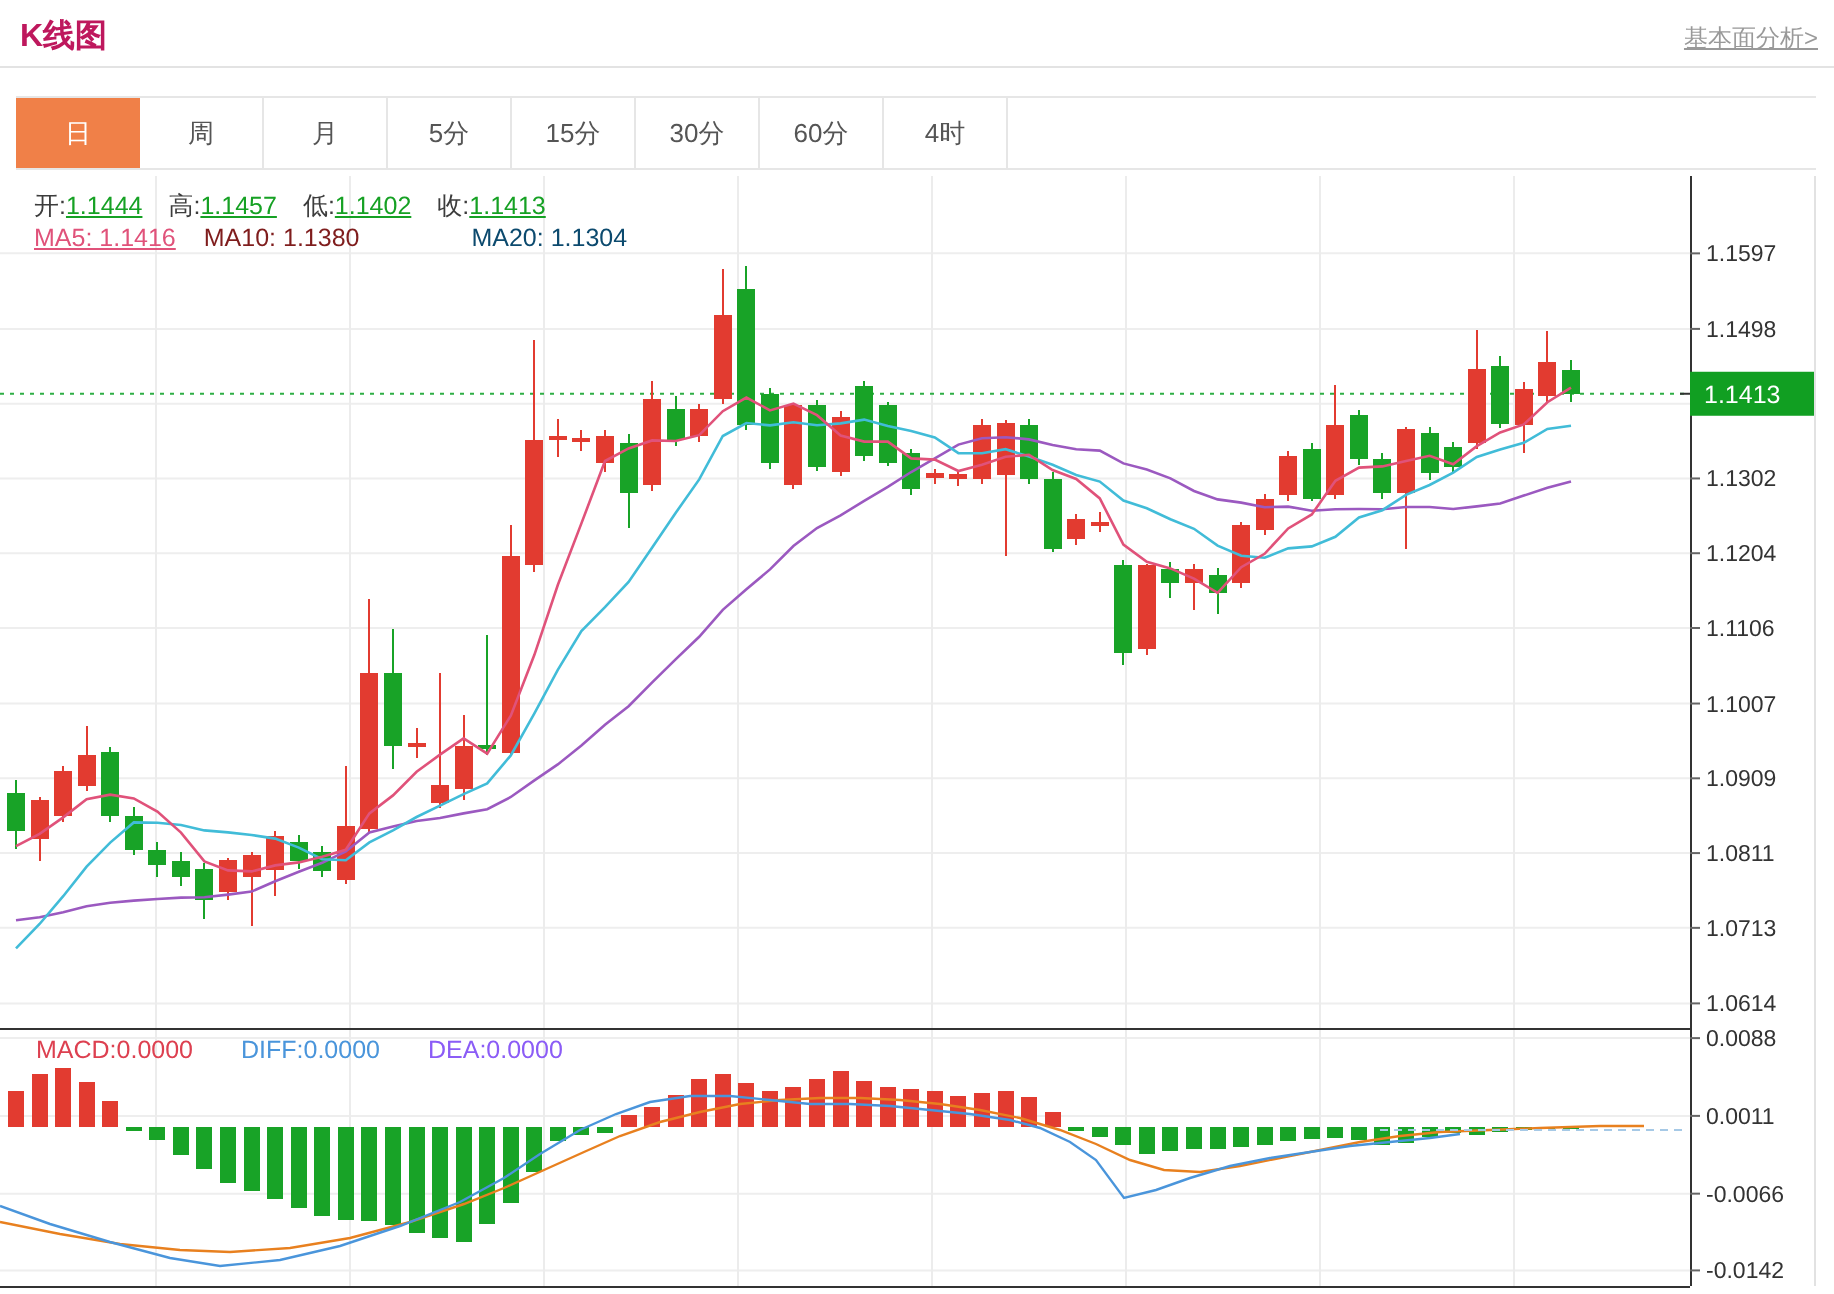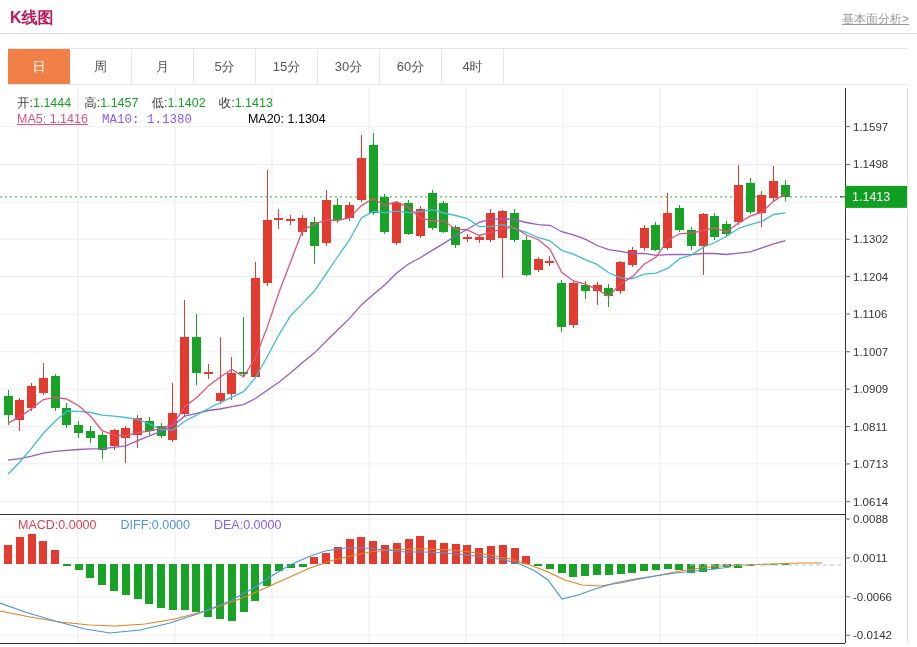--- a/index.html
+++ b/index.html
@@ -12,24 +12,24 @@
   #tabbar{left:8px;top:48px;width:900px;height:37px;display:flex;
           border-top:1px solid #e6e6e6;border-bottom:1px solid #e6e6e6;box-sizing:border-box;z-index:5;}
   .tab{width:62px;height:100%;display:flex;align-items:center;justify-content:center;
        font-size:13px;color:#555;border-right:1px solid #e6e6e6;background:#fff;cursor:pointer;box-sizing:border-box;}
   .tab:first-child{border-left:1px solid #e6e6e6;}
   .tab.active{background:#f08048;color:#fff;border-color:#f08048;}
   #chart-svg{left:0;top:0;z-index:1;}
   .txrow{z-index:4;white-space:nowrap;font-size:12.5px;}
   #ohlc-row{left:17px;top:95px;}
   #ohlc-row .lb{color:#3c3c3c;}
-  #ohlc-row .vl{color:#16a124;margin-right:13px;}
+  #ohlc-row .vl{color:#16a124;margin-right:13px;text-decoration:underline;}
   #ma-row{left:17px;top:112px;}
   #ma-row span{margin-right:14px;}
-  #ma5-t{color:#e0527a;text-decoration:underline;} #ma10-t{color:#8b5cf6;font-family:Liberation Mono, monospace;} #ma20-t{color:#000000;padding-left:42px;}
+  #ma5-t{color:#e0527a;text-decoration:underline;} #ma10-t{color:#7f1d1d;} #ma20-t{color:#0c4a6e;padding-left:42px;}
   #macd-row{left:18px;top:518px;}
   #macd-row span{margin-right:24px;}
   #macd-t{color:#dd4050;} #diff-t{color:#4a95db;} #dea-t{color:#8b5cf6;}
 </style>
 </head>
 <body>
 
 <div class="abs" id="hdr-title">K线图</div>
 <div class="abs" id="hdr-link">基本面分析&gt;</div>
 <div class="abs" id="hdr-divider"></div>

